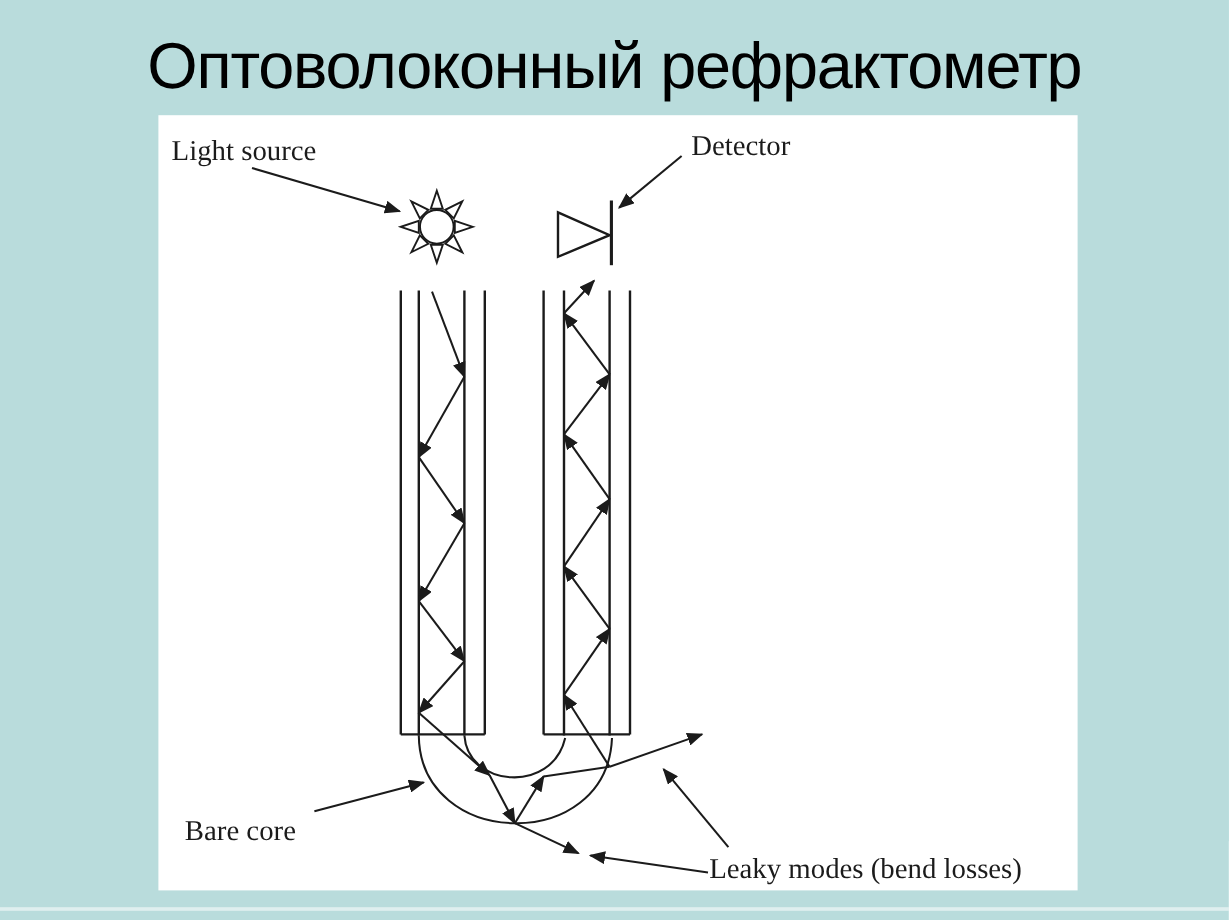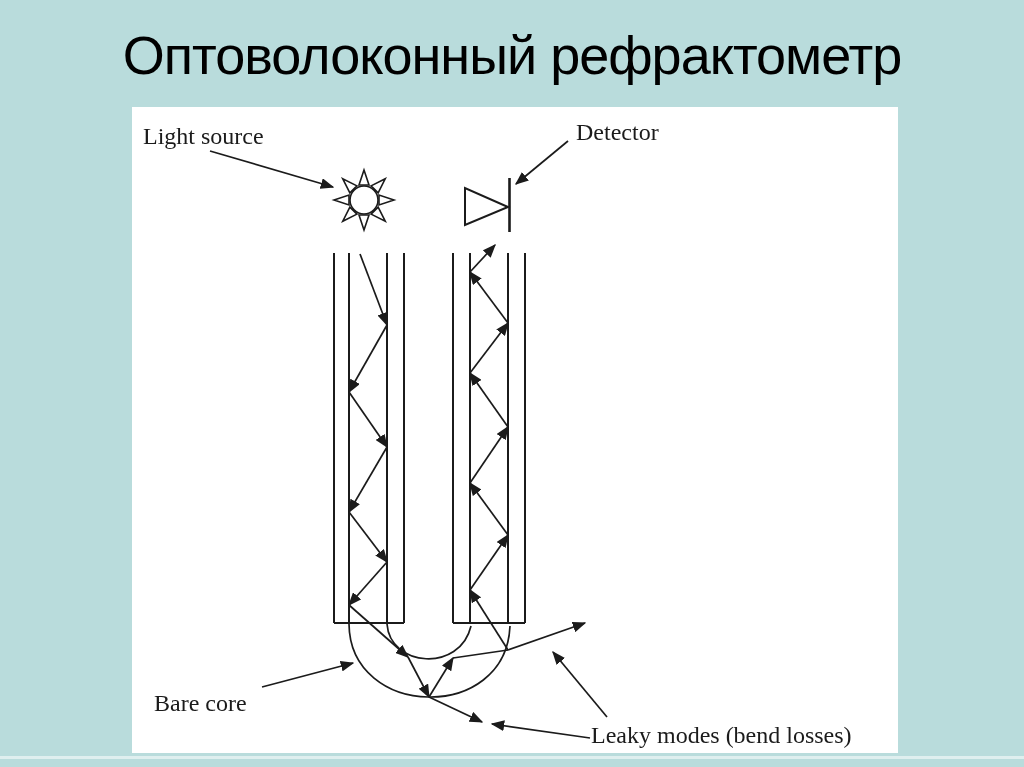--- a/index.html
+++ b/index.html
@@ -8,21 +8,21 @@
   html,body{margin:0;padding:0;}
   body{width:1024px;height:767px;overflow:hidden;background:var(--bg);}
   .slide{position:relative;width:1024px;height:701px;background:var(--bg);font-family:"Liberation Sans",sans-serif;}
   .title{
     position:absolute;top:24px;left:0;width:1024px;
     text-align:center;color:#000;
     font-family:"Liberation Sans",sans-serif;
     font-size:54px;letter-spacing:-1px;white-space:nowrap;
   }
   .panel{
-    position:absolute;left:132px;top:107px;width:766px;height:646px;
+    position:absolute;left:132px;top:96px;width:766px;height:646px;
     background:var(--panel);
   }
   .panel svg{display:block;width:766px;height:646px;}
   .lbl{
     font-family:"Liberation Serif","DejaVu Serif",serif;
     font-size:24px;fill:var(--ink);
   }
   .bottom-edge{
     position:absolute;left:0;top:756px;width:1024px;height:3px;
     background:rgba(255,255,255,0.55);

